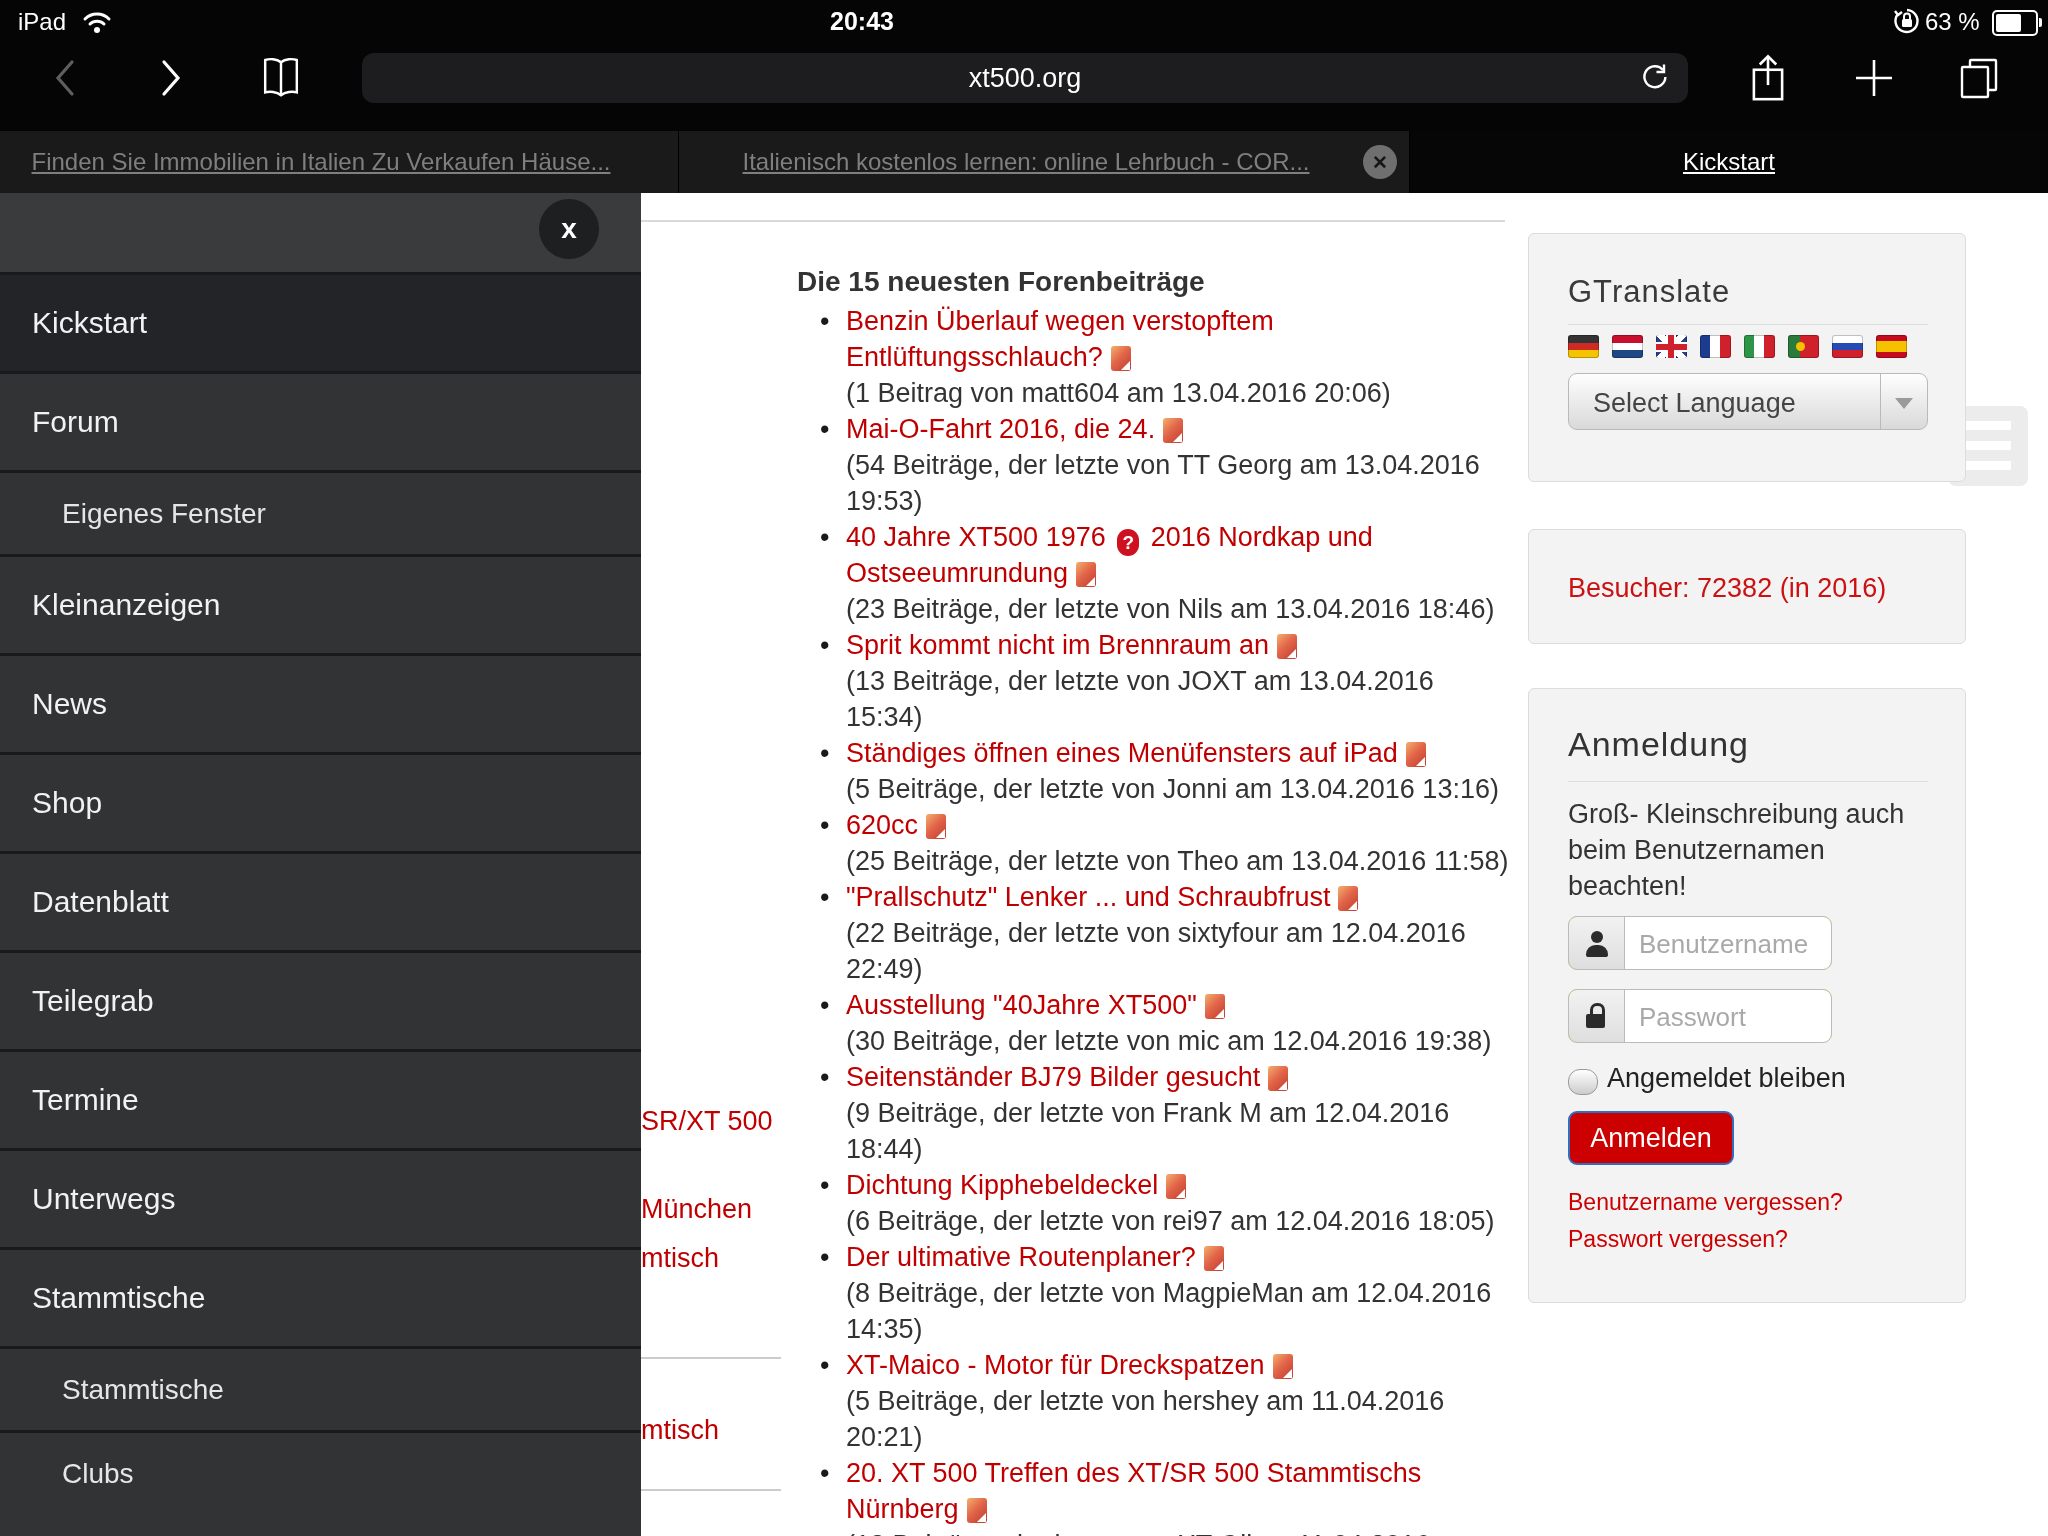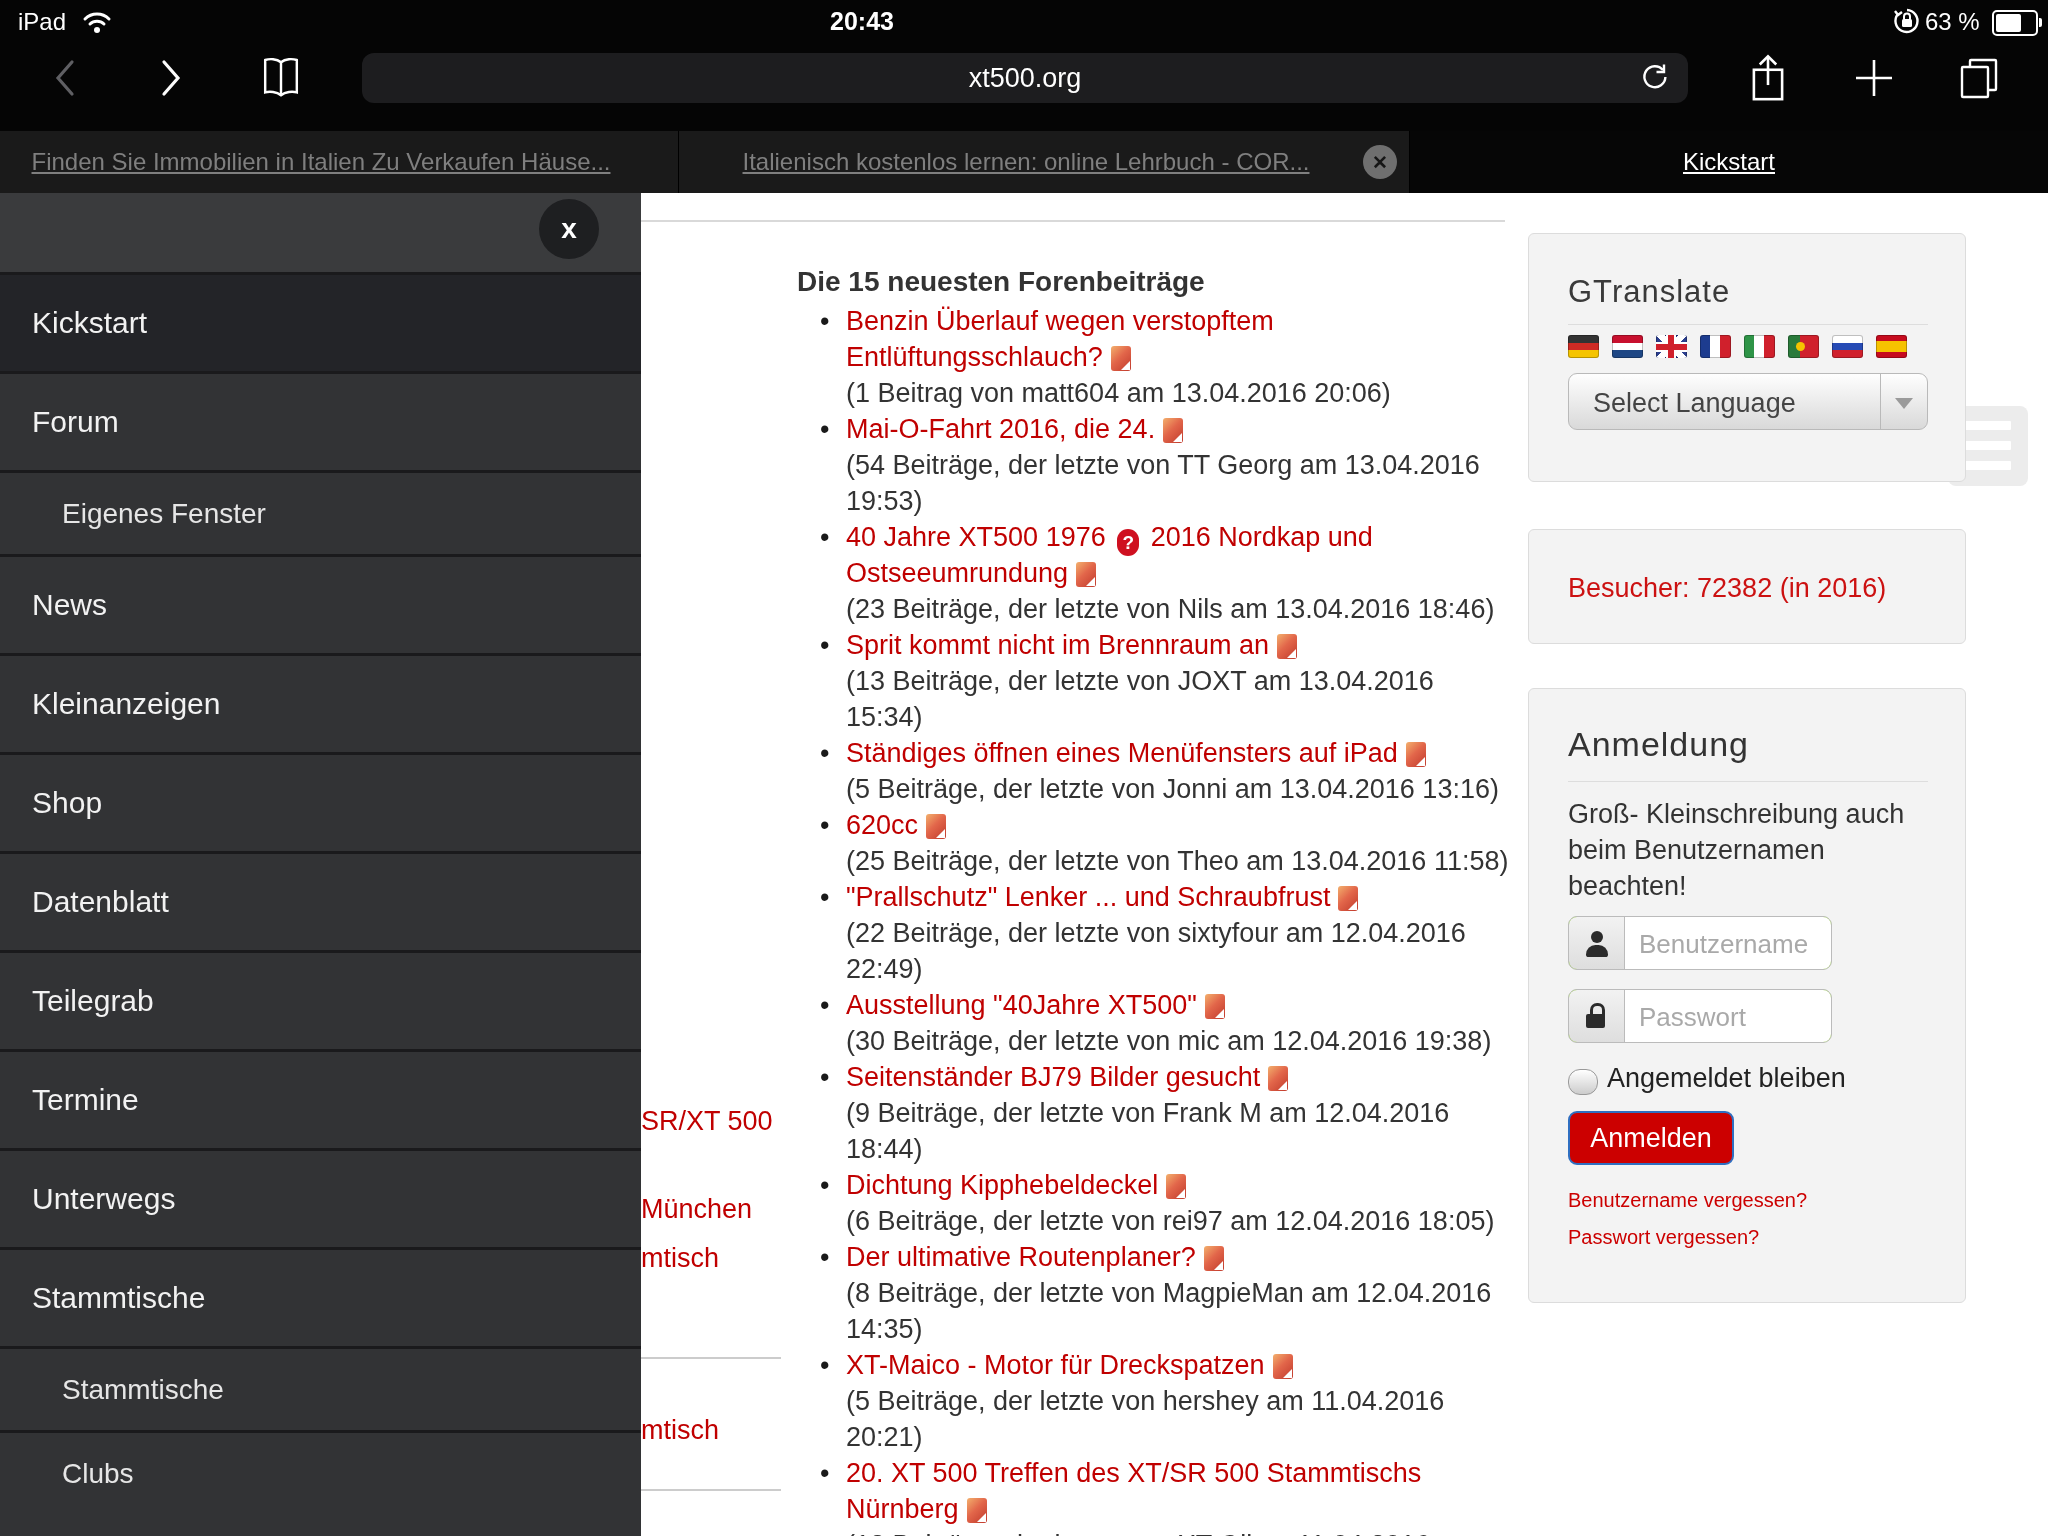--- a/index.html
+++ b/index.html
@@ -130,21 +130,21 @@
   .icon-lock::before{content:"";position:absolute;left:3px;top:13px;width:19px;height:14px;
                background:#2b2b2b;border-radius:2px;}
   .icon-lock::after{content:"";position:absolute;left:7px;top:2px;width:9px;height:13px;
                border:3px solid #2b2b2b;border-bottom:none;border-radius:7px 7px 0 0;}
   #remember-box{left:39px;top:1068px;width:30px;height:26px;border:1px solid #999;border-radius:12px;
                background:linear-gradient(#fff,#ccc);box-sizing:border-box;}
   #remember-label{left:78px;top:1062px;font-size:27px;color:#222;}
   #login-btn{left:39px;top:422px;width:166px;height:54px;background:#cc0000;border:2px solid #2f6fc1;
              border-radius:9px;color:#fff;font-size:27px;display:flex;align-items:center;
              justify-content:center;box-sizing:border-box;}
-  .login-link{left:39px;font-size:20px;color:#cc0000;}
+  .login-link{left:39px;font-size:23px;color:#cc0000;}
 
   svg{display:block;}
 </style>
 </head>
 <body>
 
 <div id="root">
 
   <div class="abs" id="chrome">
     <div class="abs" id="statusbar">
@@ -347,24 +347,24 @@
           <div class="menu-item active">
             <span>Kickstart</span>
           </div>
           <div class="menu-item">
             <span>Forum</span>
           </div>
           <div class="menu-item sub">
             <span>Eigenes Fenster</span>
           </div>
           <div class="menu-item">
+            <span>Kleinanzeigen</span>
+          </div>
+          <div class="menu-item">
             <span>News</span>
-          </div>
-          <div class="menu-item">
-            <span>Kleinanzeigen</span>
           </div>
           <div class="menu-item">
             <span>Shop</span>
           </div>
           <div class="menu-item">
             <span>Datenblatt</span>
           </div>
           <div class="menu-item">
             <span>Teilegrab</span>
           </div>

